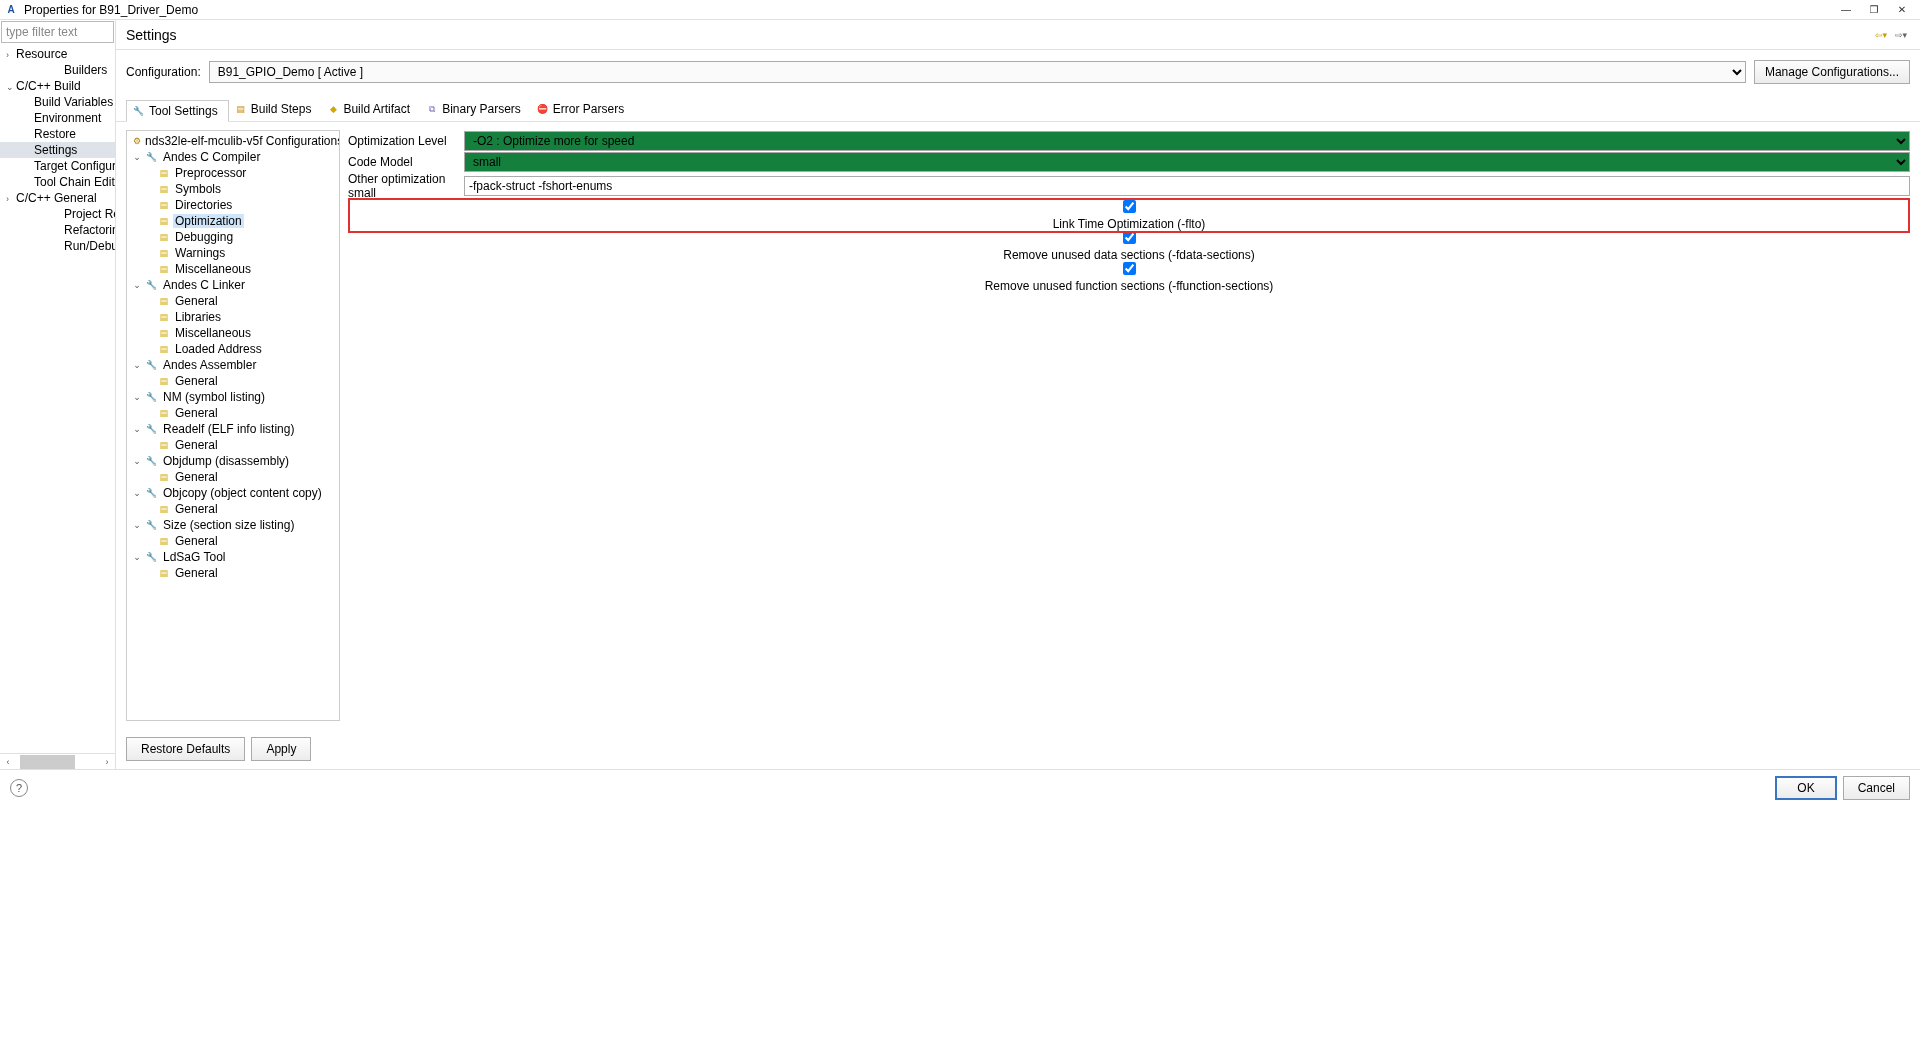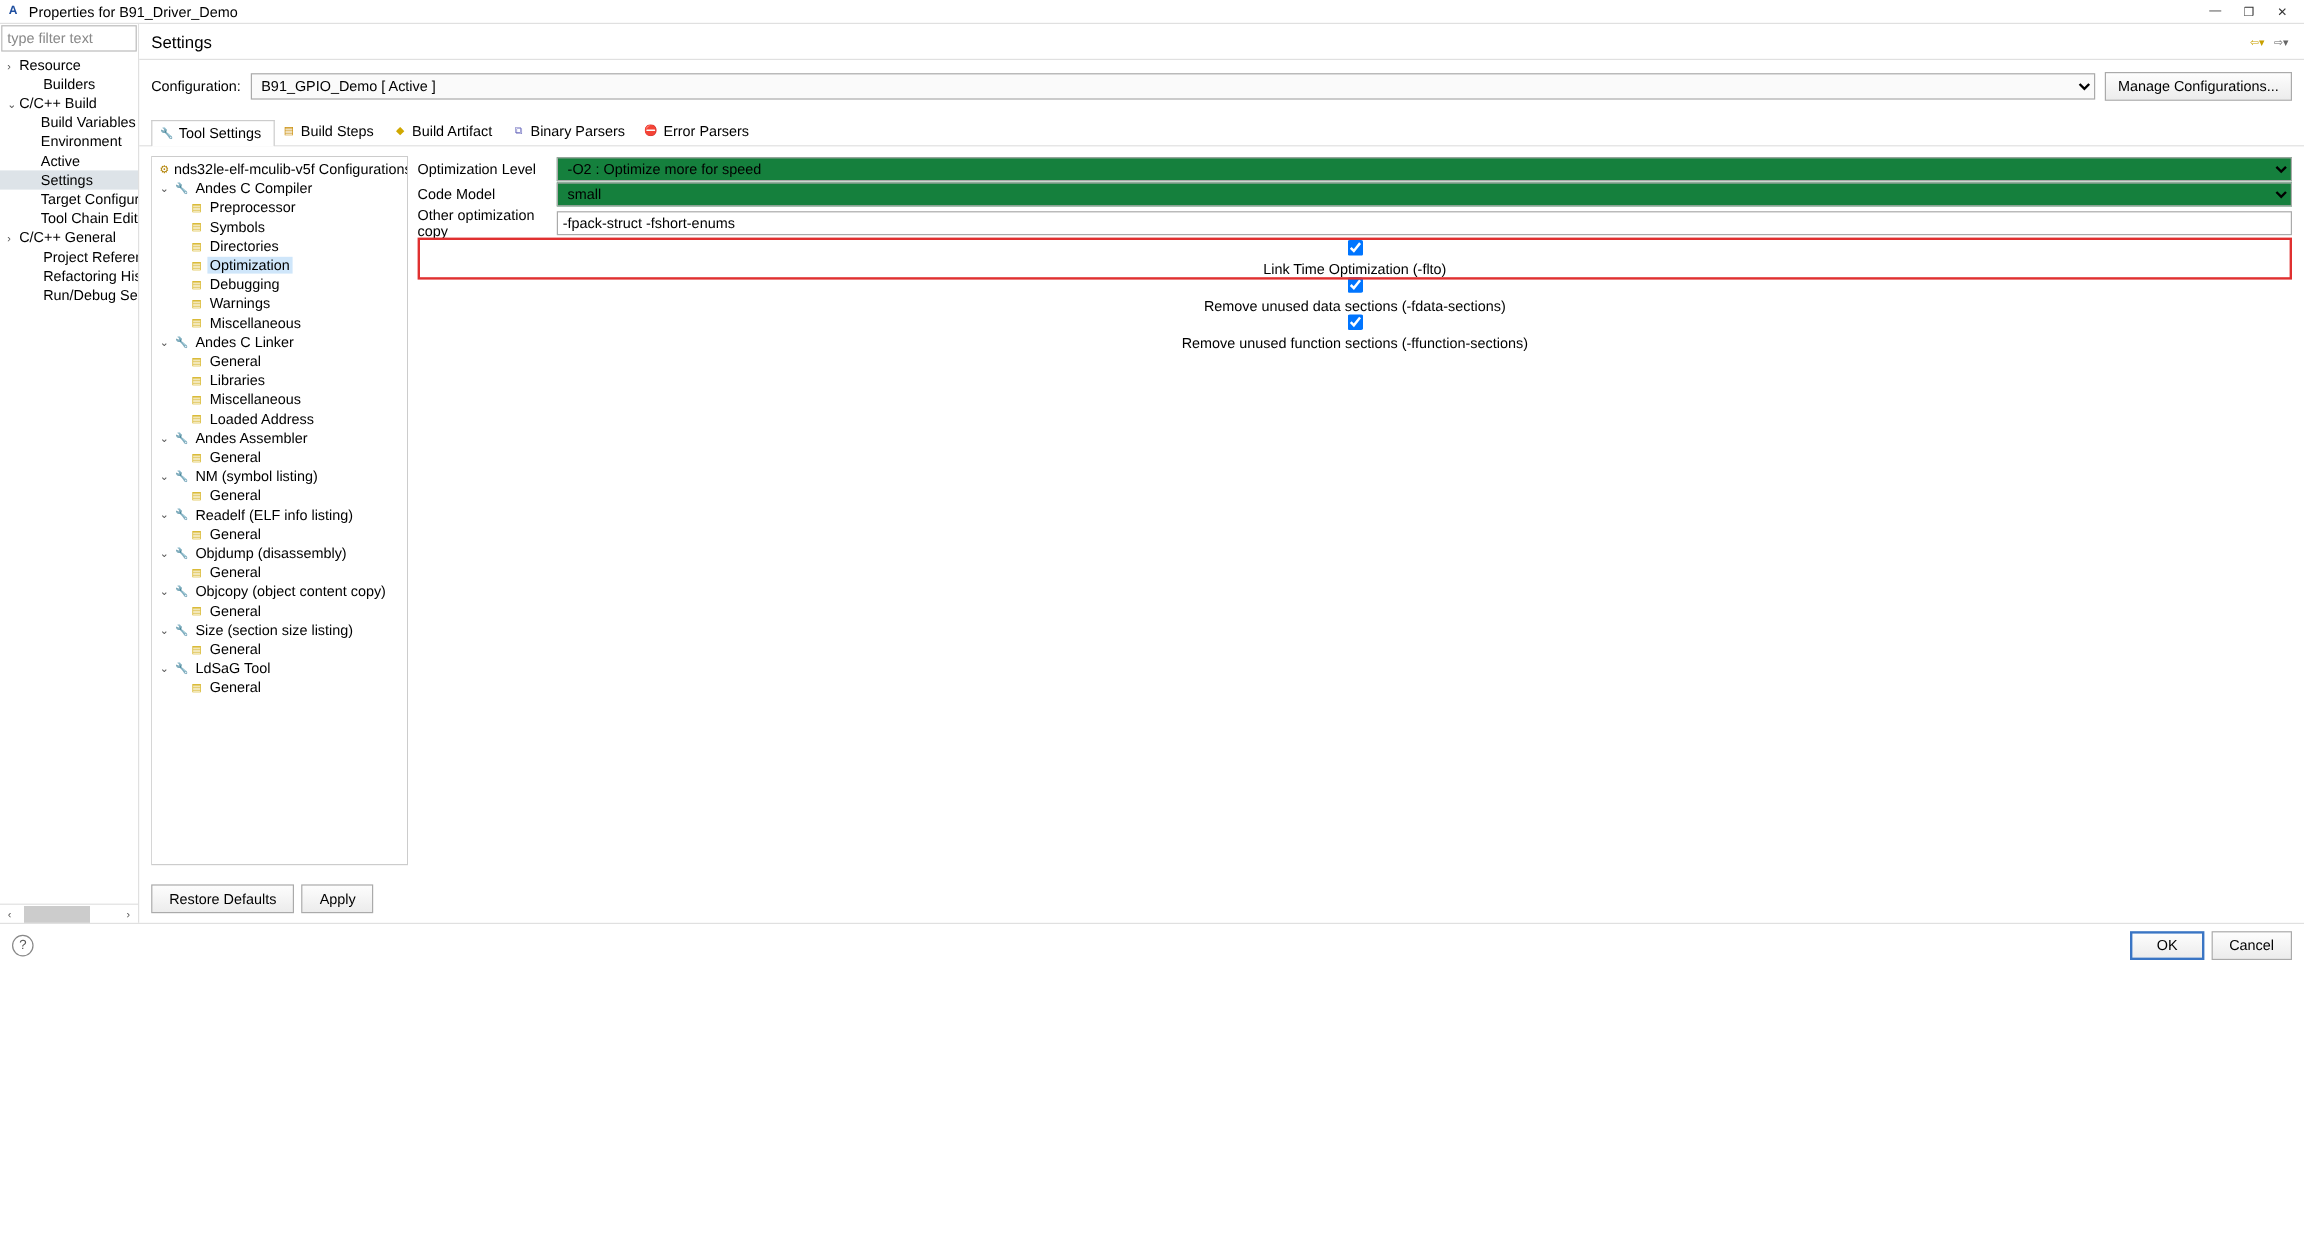--- a/index.html
+++ b/index.html
@@ -8,21 +8,21 @@
 .app-icon { width: 14px; height: 14px; margin-right: 6px; display: inline-flex; align-items: center; justify-content: center; color: #2050a0; font-weight: bold; font-size: 10px; }
 .titlebar-spacer { flex: 1; }
 .win-btn { width: 28px; height: 18px; display: inline-flex; align-items: center; justify-content: center; font-size: 10px; color: #333; }
 
 .main { display: flex; height: 750px; border-bottom: 1px solid #e0e0e0; }
 .nav { width: 116px; border-right: 1px solid #e0e0e0; display: flex; flex-direction: column; }
 .filter { margin: 1px; }
 .filter input { width: 100%; height: 22px; padding: 2px 4px; border: 1px solid #bbb; color: #888; font-style: normal; }
 .nav-tree { flex: 1; overflow: hidden; padding-top: 2px; }
 .nav-item { padding: 1px 4px 1px 6px; white-space: nowrap; cursor: default; }
-.nav-item.l1 { padding-left: 36px; }
+.nav-item.l1 { padding-left: 20px; margin-left: 44px; }
 .nav-item.l2 { padding-left: 34px; }
 .nav-item.sel { background: #dde3e8; }
 .nav-exp { display: inline-block; width: 10px; color: #555; font-size: 9px; }
 .nav-scroll { height: 16px; border-top: 1px solid #e0e0e0; display: flex; align-items: center; }
 .nav-scroll .track { flex: 1; display: flex; }
 .nav-scroll .thumb { width: 55px; height: 14px; background: #ccc; margin-left: 4px; }
 .nav-scroll .arr { width: 16px; text-align: center; color: #555; font-size: 9px; }
 
 .content { flex: 1; display: flex; flex-direction: column; }
 .header { height: 30px; border-bottom: 1px solid #e0e0e0; display: flex; align-items: center; padding: 0 10px; background: #fff; }
@@ -92,21 +92,21 @@
   <div class="nav">
     <div class="filter">
       <input type="text" value="type filter text" style="">
     </div>
     <div class="nav-tree">
       <div class="nav-item"><span class="nav-exp">›</span><span>Resource</span></div>
       <div class="nav-item l1"><span>Builders</span></div>
       <div class="nav-item"><span class="nav-exp">⌄</span><span>C/C++ Build</span></div>
       <div class="nav-item l2"><span>Build Variables</span></div>
       <div class="nav-item l2"><span>Environment</span></div>
-      <div class="nav-item l2"><span>Active</span></div>
+      <div class="nav-item l2"><span>Restore</span></div>
       <div class="nav-item l2 sel"><span>Settings</span></div>
       <div class="nav-item l2"><span>Target Configura</span></div>
       <div class="nav-item l2"><span>Tool Chain Editor</span></div>
       <div class="nav-item"><span class="nav-exp">›</span><span>C/C++ General</span></div>
       <div class="nav-item l1"><span>Project References</span></div>
       <div class="nav-item l1"><span>Refactoring History</span></div>
       <div class="nav-item l1"><span>Run/Debug Settings</span></div>
     </div>
     <div class="nav-scroll">
       <span class="arr">‹</span>
@@ -304,21 +304,21 @@
       <div class="opt-panel">
         <div class="opt-row">
           <span class="opt-label">Optimization Level</span>
           <select><option>-O2 : Optimize more for speed</option></select>
         </div>
         <div class="opt-row">
           <span class="opt-label">Code Model</span>
           <select><option>small</option></select>
         </div>
         <div class="opt-row">
-          <span class="opt-label">Other optimization copy</span>
+          <span class="opt-label">Other optimization small</span>
           <input type="text" value="-fpack-struct -fshort-enums" style="">
         </div>
         <div class="highlight">
           <div class="chk-row">
             <input type="checkbox" checked="" style="">
             <span>Link Time Optimization (-flto)</span>
           </div>
         </div>
         <div class="chk-row">
           <input type="checkbox" checked="" style="">

